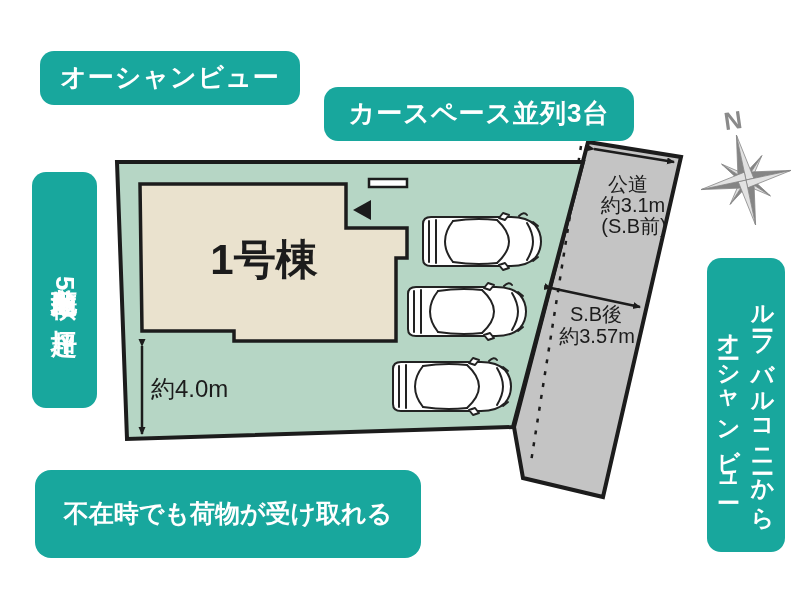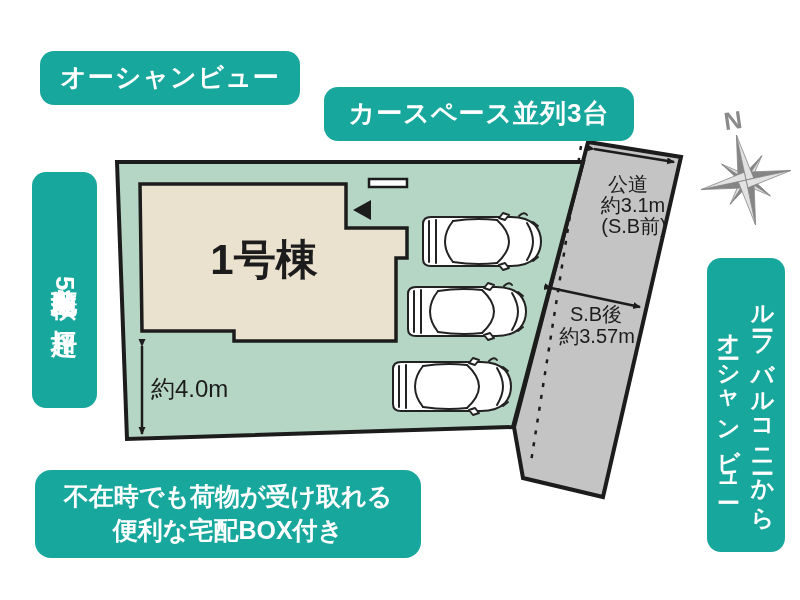--- a/index.html
+++ b/index.html
@@ -119,15 +119,14 @@
 <div class="badge b-view">
   <div class="vtext">
     <span>ルーフバルコニーから</span>
     <span>オーシャンビュー</span>
   </div>
 </div>
 
 <div class="badge b-delivery">
   <div>
     <div>不在時でも荷物が受け取れる</div>
-    <div>便利な宅配BOX付き</div>
   </div>
 </div>
 
 </body></html>

